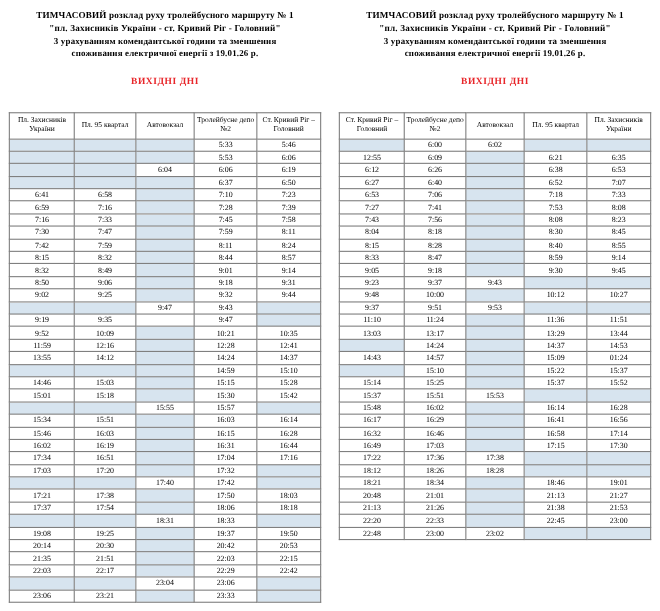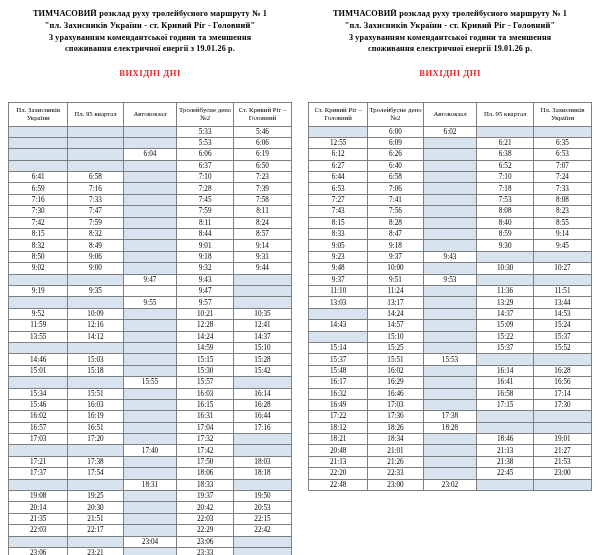--- a/index.html
+++ b/index.html
@@ -202,47 +202,40 @@
           </tr>
           <tr>
             <td>8:50</td>
             <td>9:06</td>
             <td class="shaded"></td>
             <td>9:18</td>
             <td>9:31</td>
           </tr>
           <tr>
             <td>9:02</td>
-            <td>9:00</td>
+            <td>9:25</td>
             <td class="shaded"></td>
             <td>9:32</td>
             <td>9:44</td>
           </tr>
           <tr>
             <td class="shaded"></td>
             <td class="shaded"></td>
             <td>9:47</td>
             <td>9:43</td>
             <td class="shaded"></td>
           </tr>
           <tr>
             <td>9:19</td>
             <td>9:35</td>
             <td class="blank"></td>
             <td>9:47</td>
             <td class="shaded"></td>
           </tr>
           <tr>
-            <td class="shaded"></td>
-            <td class="shaded"></td>
-            <td>9:55</td>
-            <td>9:57</td>
-            <td class="shaded"></td>
-          </tr>
-          <tr>
             <td>9:52</td>
             <td>10:09</td>
             <td class="shaded"></td>
             <td>10:21</td>
             <td>10:35</td>
           </tr>
           <tr>
             <td>11:59</td>
             <td>12:16</td>
             <td class="shaded"></td>
@@ -299,21 +292,21 @@
             <td>16:28</td>
           </tr>
           <tr>
             <td>16:02</td>
             <td>16:19</td>
             <td class="shaded"></td>
             <td>16:31</td>
             <td>16:44</td>
           </tr>
           <tr>
-            <td>16:57</td>
+            <td>17:34</td>
             <td>16:51</td>
             <td class="shaded"></td>
             <td>17:04</td>
             <td>17:16</td>
           </tr>
           <tr>
             <td>17:03</td>
             <td>17:20</td>
             <td class="shaded"></td>
             <td>17:32</td>
@@ -441,46 +434,46 @@
             <td>6:53</td>
           </tr>
           <tr>
             <td>6:27</td>
             <td>6:40</td>
             <td class="shaded"></td>
             <td>6:52</td>
             <td>7:07</td>
           </tr>
           <tr>
-            <td>6:44</td>
-            <td>6:58</td>
-            <td class="shaded"></td>
-            <td>7:10</td>
-            <td>7:24</td>
-          </tr>
-          <tr>
             <td>6:53</td>
             <td>7:06</td>
             <td class="shaded"></td>
             <td>7:18</td>
             <td>7:33</td>
           </tr>
           <tr>
             <td>7:27</td>
             <td>7:41</td>
             <td class="shaded"></td>
             <td>7:53</td>
             <td>8:08</td>
           </tr>
           <tr>
             <td>7:43</td>
             <td>7:56</td>
             <td class="shaded"></td>
             <td>8:08</td>
             <td>8:23</td>
+          </tr>
+          <tr>
+            <td>8:04</td>
+            <td>8:18</td>
+            <td class="shaded"></td>
+            <td>8:30</td>
+            <td>8:45</td>
           </tr>
           <tr>
             <td>8:15</td>
             <td>8:28</td>
             <td class="shaded"></td>
             <td>8:40</td>
             <td>8:55</td>
           </tr>
           <tr>
             <td>8:33</td>
@@ -500,21 +493,21 @@
             <td>9:23</td>
             <td>9:37</td>
             <td>9:43</td>
             <td class="shaded"></td>
             <td class="shaded"></td>
           </tr>
           <tr>
             <td>9:48</td>
             <td>10:00</td>
             <td class="shaded"></td>
-            <td>10:30</td>
+            <td>10:12</td>
             <td>10:27</td>
           </tr>
           <tr>
             <td>9:37</td>
             <td>9:51</td>
             <td>9:53</td>
             <td class="shaded"></td>
             <td class="shaded"></td>
           </tr>
           <tr>
@@ -536,21 +529,21 @@
             <td>14:24</td>
             <td class="shaded"></td>
             <td>14:37</td>
             <td>14:53</td>
           </tr>
           <tr>
             <td>14:43</td>
             <td>14:57</td>
             <td class="shaded"></td>
             <td>15:09</td>
-            <td>15:24</td>
+            <td>01:24</td>
           </tr>
           <tr>
             <td class="shaded"></td>
             <td>15:10</td>
             <td class="shaded"></td>
             <td>15:22</td>
             <td>15:37</td>
           </tr>
           <tr>
             <td>15:14</td>

